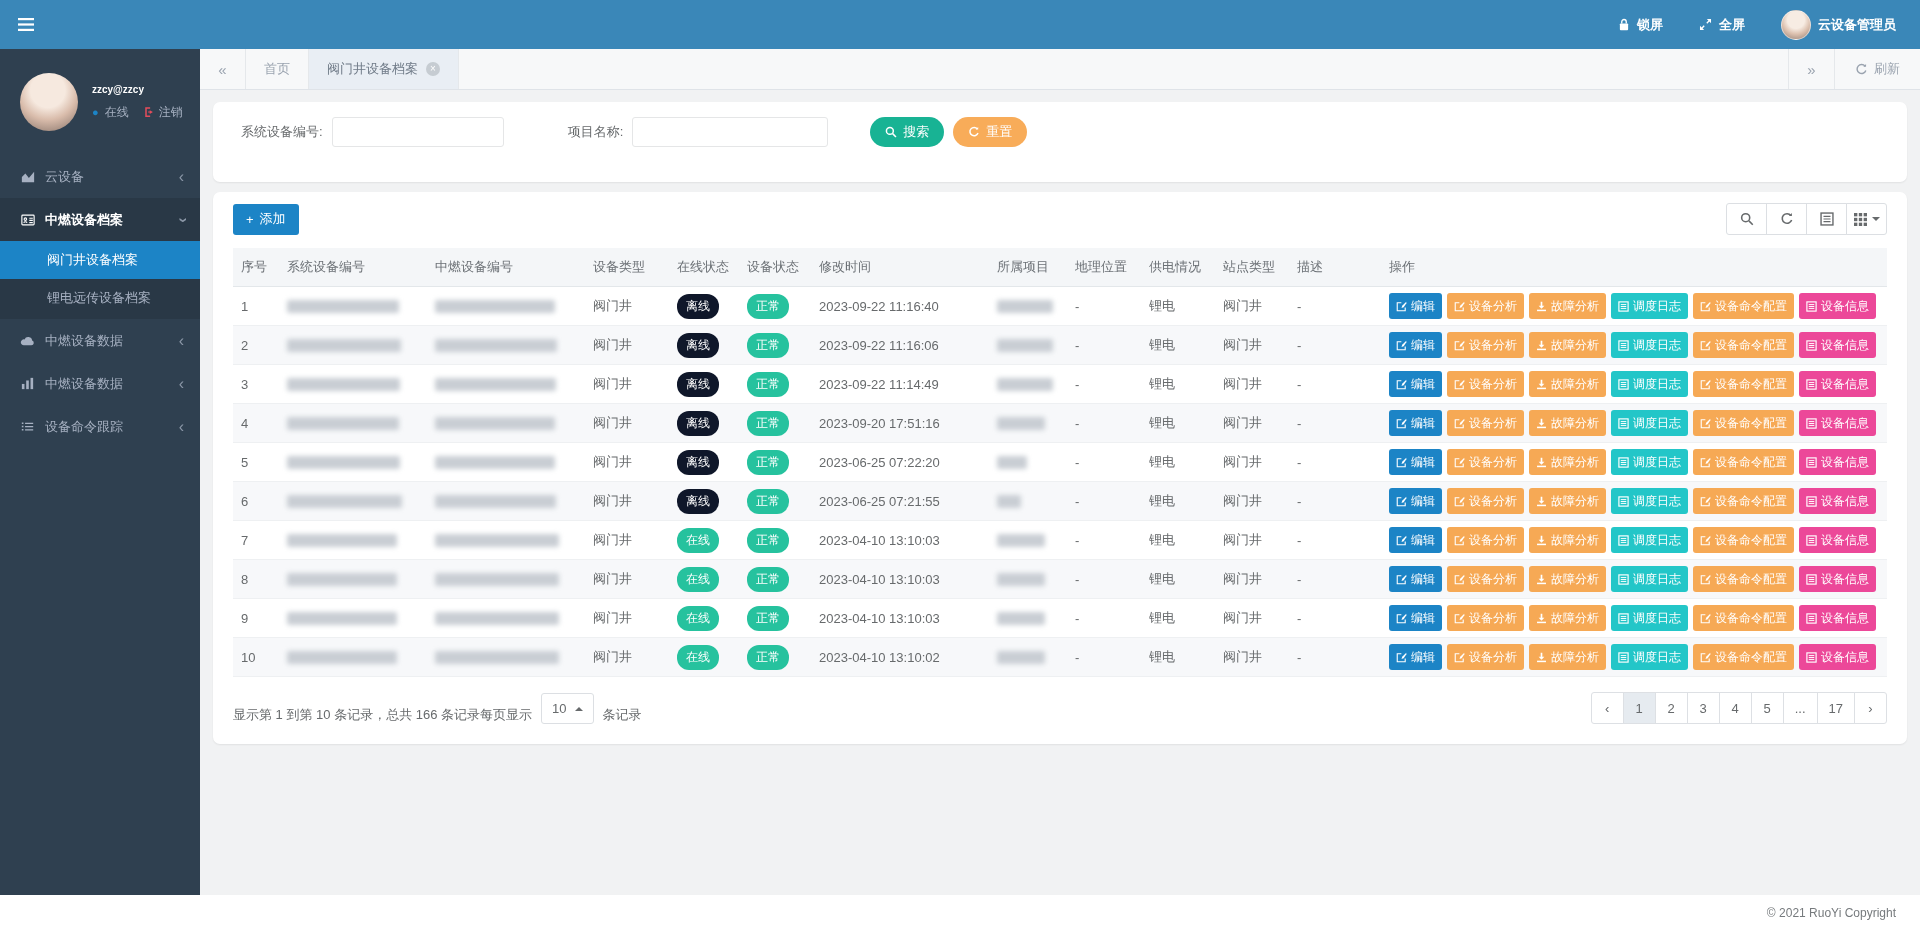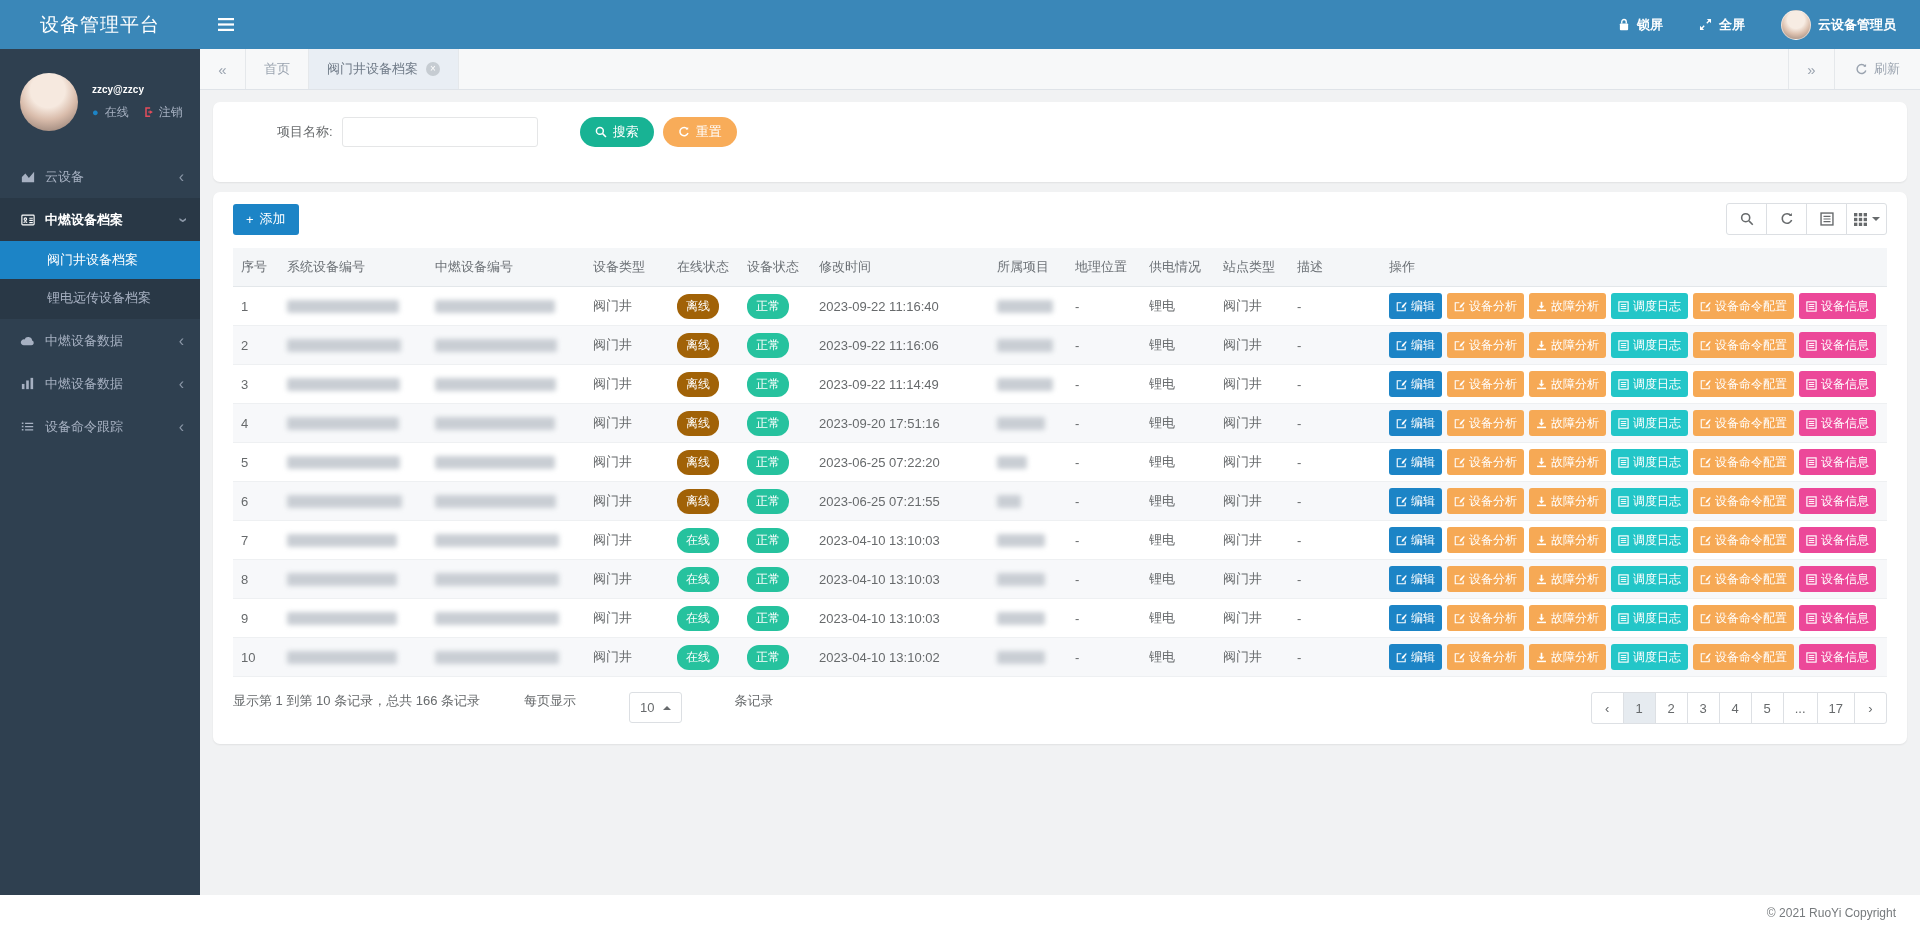--- a/index.html
+++ b/index.html
@@ -68,46 +68,45 @@
   .tool-btn { min-width:41px; height:32px; background:#fff; border:1px solid #dcdfe3; color:#676a6c; display:flex; align-items:center; justify-content:center; gap:5px; margin-left:-1px; cursor:pointer; }
   .tool-btn:first-child { border-radius:3px 0 0 3px; }
   .tool-btn:last-child { border-radius:0 3px 3px 0; }
   .caret-down { width:0; height:0; border:4px solid transparent; border-top-color:#676a6c; margin-top:4px; }
 
   table { width:100%; border-collapse:collapse; margin-top:13px; font-size:13px; table-layout:fixed; }
   thead th { background:#f4f6f8; text-align:left; font-weight:400; color:#6b7075; padding:10px 8px; border-bottom:1px solid #e3e7ea; white-space:nowrap; overflow:hidden; }
   tbody td { padding:0 8px; height:39px; border-bottom:1px solid #eef0f2; white-space:nowrap; overflow:hidden; }
   tbody tr:nth-child(even) { background:#f7f8fa; }
   .pill { display:inline-block; min-width:42px; text-align:center; padding:4px 9px; border-radius:12px; color:#fff; font-size:12px; }
-  .pill.red { background:#a16207;border-radius:12px; }
+  .pill.red { background:#0f172a;border-radius:12px; }
   .pill.green { background:#26c29e; }
   .redacted { height:13px; border-radius:2px; background:#c9ced4; filter:blur(2.5px); }
   .act-btn { display:inline-flex; align-items:center; gap:4px; border:none; color:#fff; font-size:12px; padding:0 7px; height:26px; border-radius:3px; margin-right:5px; cursor:pointer; vertical-align:middle; }
   .act-btn.primary { background:#1c84c6; }
   .act-btn.warning { background:#f6a955; }
   .act-btn.info    { background:#23c6c8; }
   .act-btn.success { background:#ec4899; }
 
-  .table-footer { display:flex; align-items:flex-start; margin-top:15px; font-size:13px; color:#676a6c;gap:44px; }
+  .table-footer { display:flex; align-items:flex-end; margin-top:15px; font-size:13px; color:#676a6c; }
   .page-size-btn { display:inline-flex; align-items:center; gap:8px; border:1px solid #dcdfe3; background:#fff; height:31px; padding:0 10px; border-radius:3px; margin:0 9px; cursor:pointer; }
   .caret-up { width:0; height:0; border:4px solid transparent; border-bottom-color:#676a6c; margin-bottom:4px; }
   .pagination { margin-left:auto; display:flex; }
   .page-btn { min-width:33px; height:32px; padding:0 11px; display:flex; align-items:center; justify-content:center; border:1px solid #dde0e4; background:#fff; margin-left:-1px; font-size:13px; color:#676a6c; cursor:pointer; }
   .page-btn:first-child { border-radius:3px 0 0 3px; }
   .page-btn:last-child { border-radius:0 3px 3px 0; }
   .page-btn.active { background:#e6ebf0; }
 
   .footer { flex:0 0 36px; background:#fff; display:flex; align-items:center; justify-content:flex-end; padding-right:24px; font-size:12px; color:#767a7d; }
   svg { display:block; }
 </style>
 </head>
 <body>
 
 <header class="topbar">
-  <div class="logo">设备管理平台</div>
   <div class="hamburger-btn">
     <span>
         <svg width="16" height="13" viewBox="0 0 16 13" fill="#fff">
           <rect y="0" width="16" height="2.2"></rect>
           <rect y="5.4" width="16" height="2.2"></rect>
           <rect y="10.8" width="16" height="2.2"></rect>
         </svg>
       </span>
   </div>
   <div class="topbar-right">
@@ -245,20 +244,24 @@
               <path d="M13.6 1.2 v3.4 h-3.4" fill="#9aa3af" stroke="none"></path>
             </svg>
           </span>
         <span>刷新</span>
       </div>
     </div>
 
     <div class="content">
 
       <section class="panel search-panel">
+        <div class="fgroup">
+          <label>系统设备编号:</label>
+          <input class="f-input" style="">
+        </div>
         <div class="fgroup project">
           <label>项目名称:</label>
           <input class="f-input wide" style="">
         </div>
         <button class="btn-pill btn-search">
           <span>
               <svg width="12" height="12" viewBox="0 0 16 16">
                 <circle cx="6.5" cy="6.5" r="4.6" fill="none" stroke="#fff" stroke-width="2"></circle>
                 <path d="M10.2 10.2 L14.6 14.6" stroke="#fff" stroke-width="2"></path>
               </svg>

